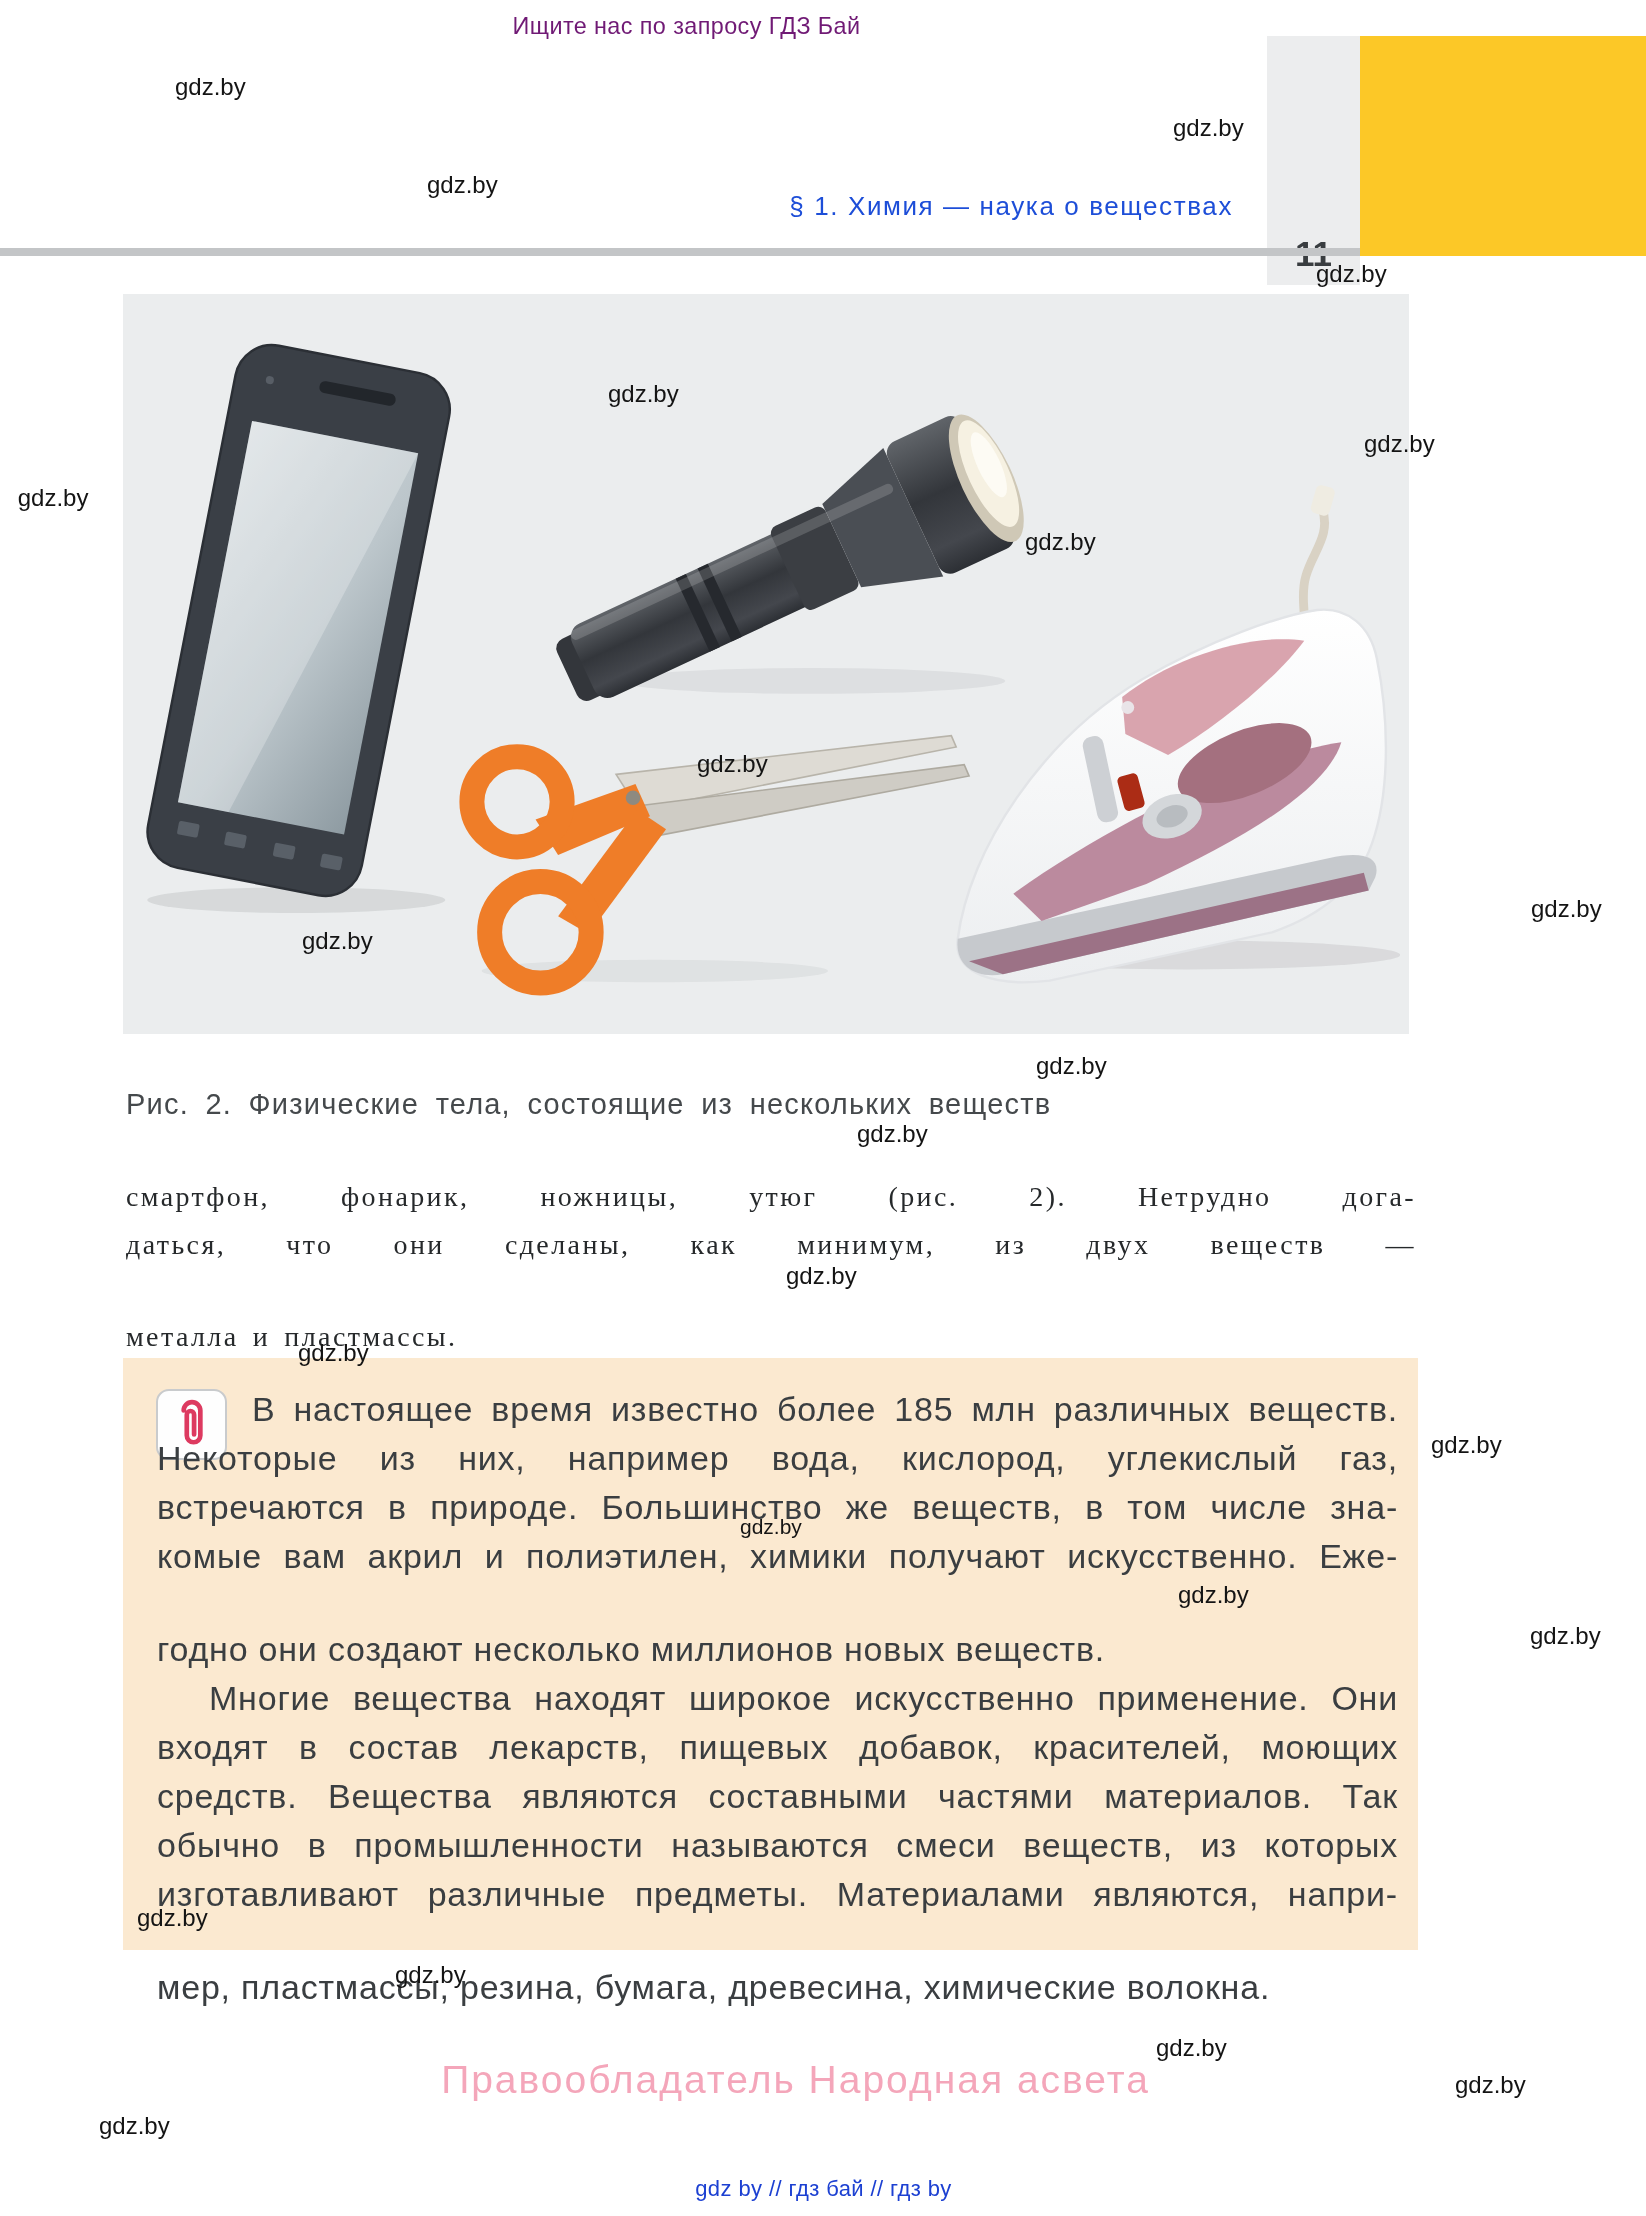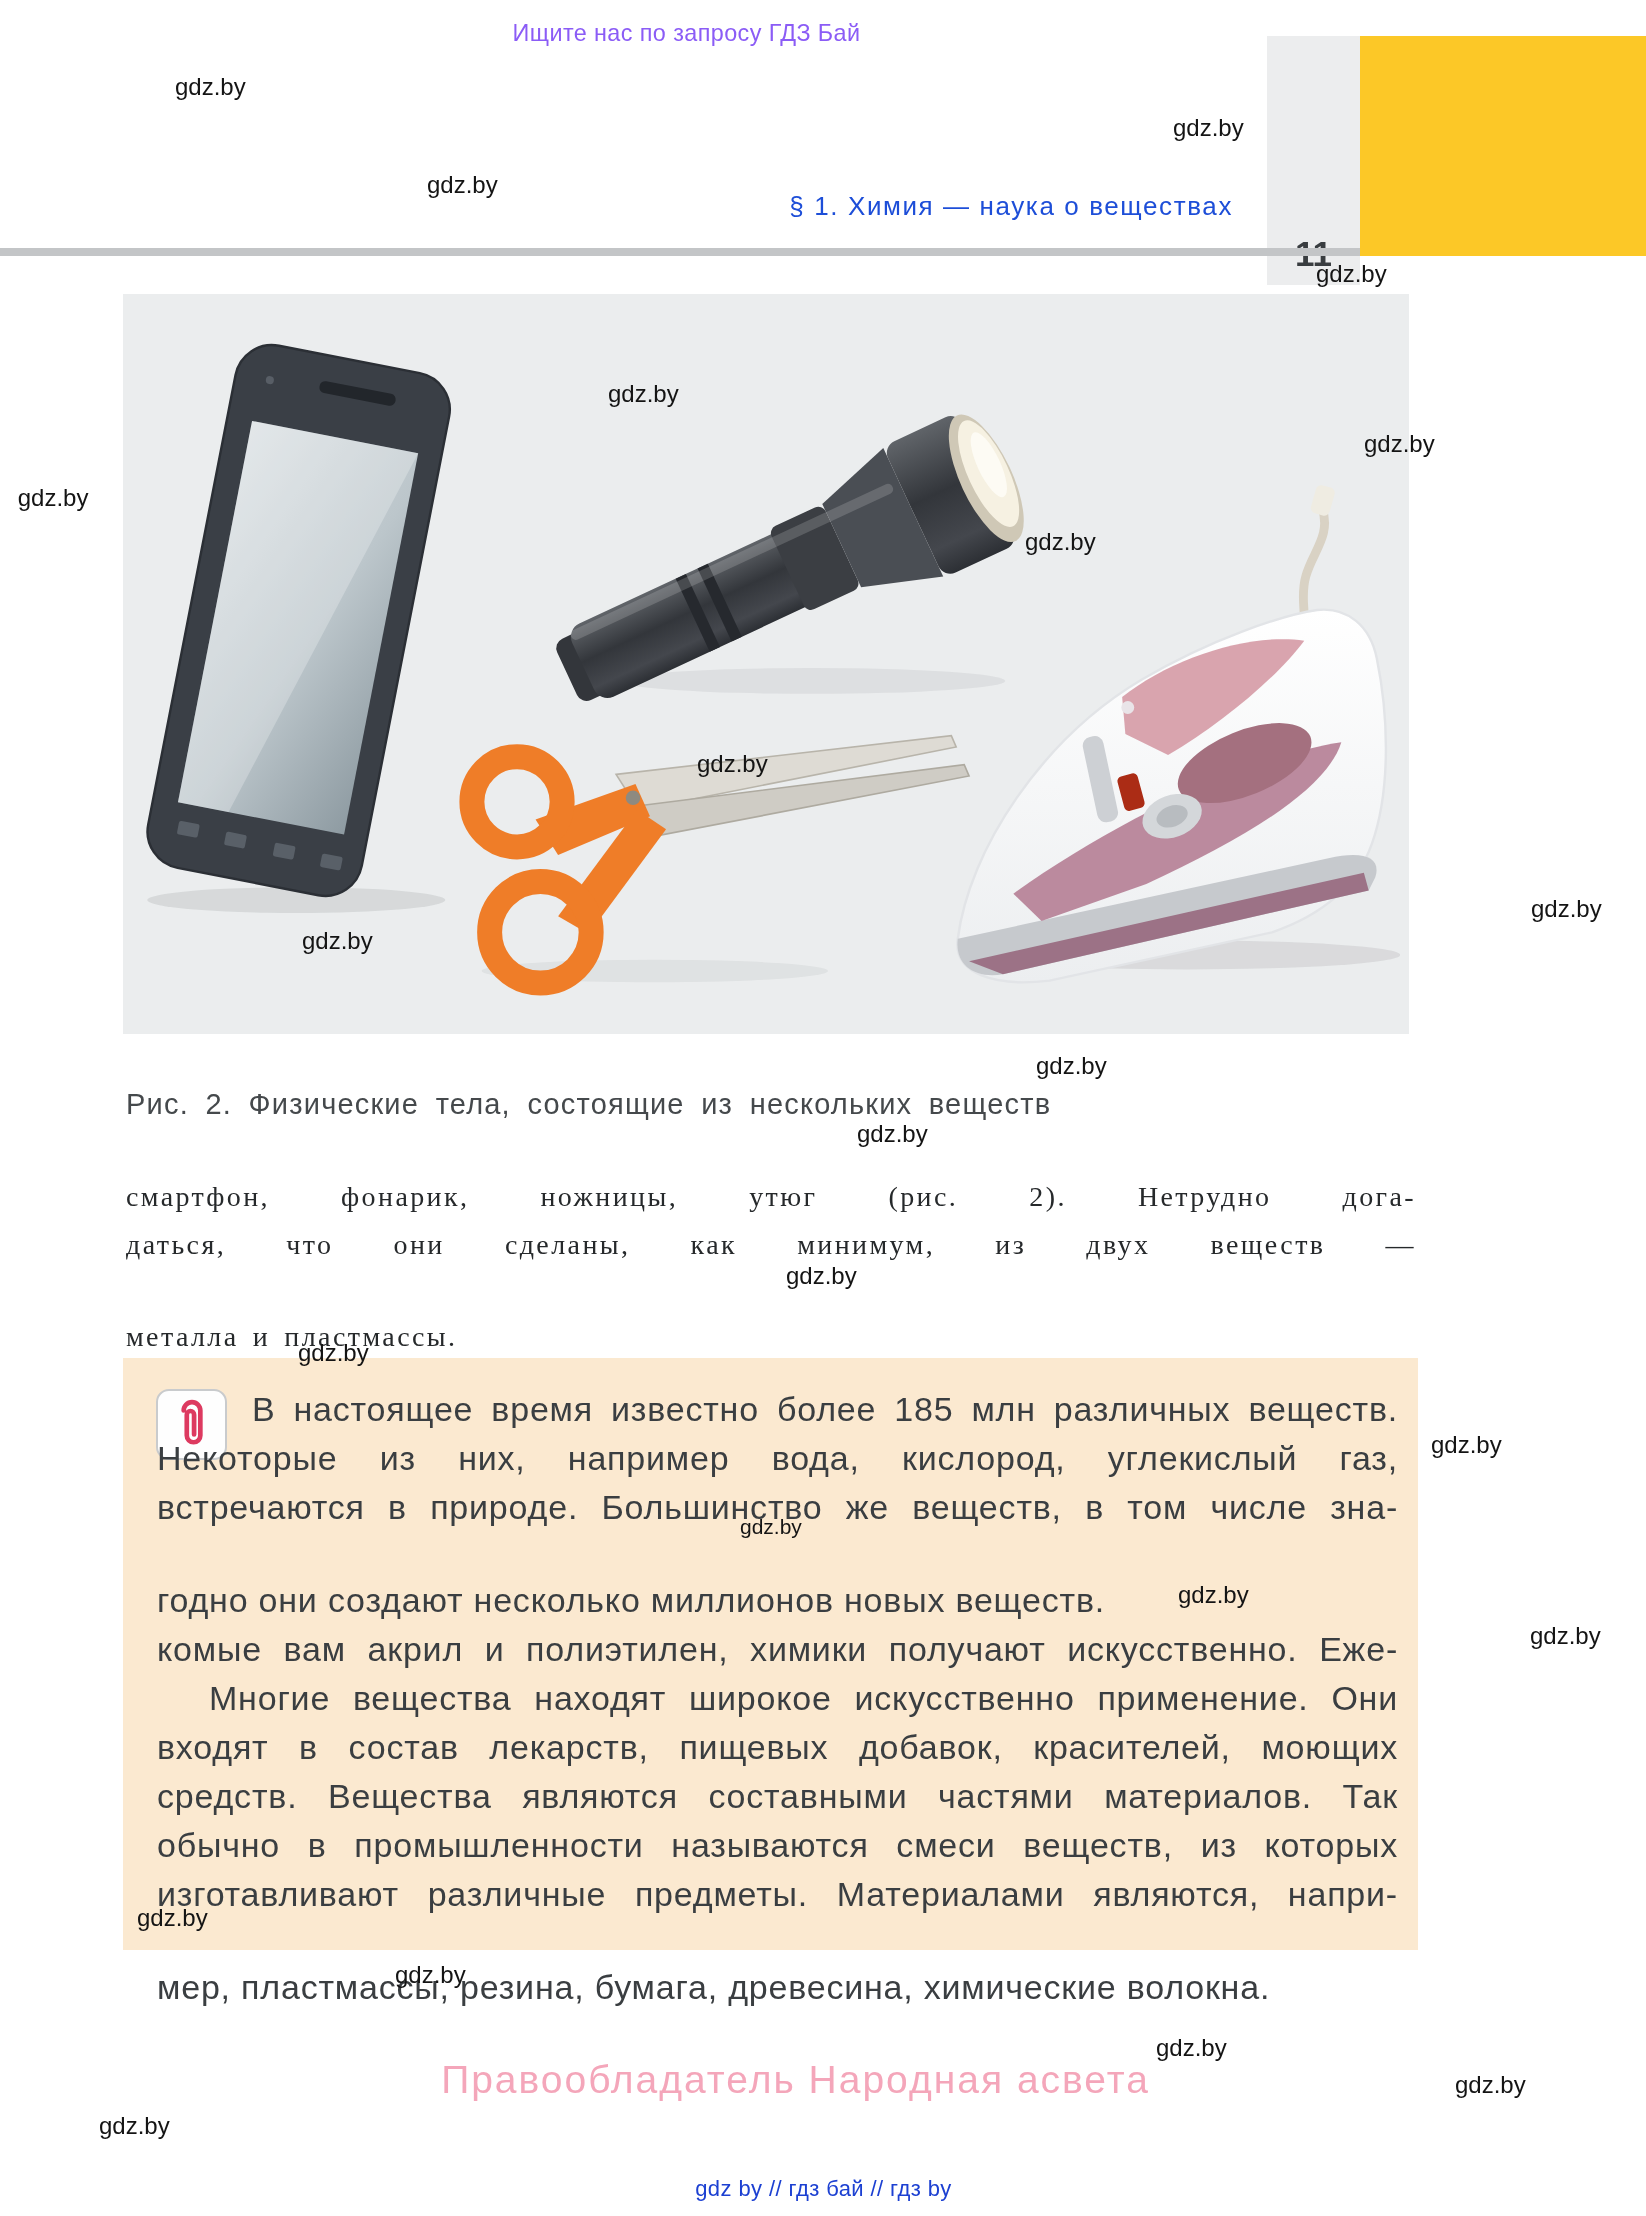--- a/index.html
+++ b/index.html
@@ -4,22 +4,22 @@
 <style>
   html,body { margin:0; padding:0; }
   body {
     width:1647px; height:2216px; position:relative; background:#ffffff;
     font-family:"Liberation Sans", sans-serif; overflow:hidden;
   }
   .abs { position:absolute; }
 
   
   .green-line {
-    position:absolute; top:20px; left:0; width:1373px; text-align:center;
-    font-size:23.4px; color:#8b5cf6; letter-spacing:0.4px;
+    position:absolute; top:13px; left:0; width:1373px; text-align:center;
+    font-size:23.4px; color:#701a75; letter-spacing:0.4px;
   }
 
   
   .header-title {
     position:absolute; top:191px; left:387px; width:846px; text-align:right;
     font-size:26px; color:#1d4ed8; letter-spacing:1.6px; white-space:nowrap;
   }
   .pagenum-box {
     position:absolute; left:1267px; top:36px; width:93px; height:249px;
     background:#ecedee; box-sizing:border-box;
@@ -191,22 +191,22 @@
     <span>
       <svg width="42" height="50" viewBox="0 0 40 48">
         <path d="M12,12 a8,8 0 0 1 16,0 v24 a6.5,6.5 0 0 1 -13,0 v-20 a3.5,3.5 0 0 1 7,0 v19" fill="none" stroke="#dd3a60" stroke-width="4.5" stroke-linecap="round"></path>
       </svg>
     </span>
   </div>
   <div class="notetext">
     <div class="line jl first-line">В настоящее время известно более 185 млн различных веществ.</div>
     <div class="line jl">Некоторые из них, например вода, кислород, углекислый газ,</div>
     <div class="line jl">встречаются в природе. Большинство же веществ, в том числе зна-</div>
+    <div class="line jl">комые вам акрил и полиэтилен, химики получают искусственно. Еже-</div>
     <div class="line ll">годно они создают несколько миллионов новых веществ.</div>
-    <div class="line jl">комые вам акрил и полиэтилен, химики получают искусственно. Еже-</div>
     <div class="line jl indent">Многие вещества находят широкое искусственно применение. Они</div>
     <div class="line jl">входят в состав лекарств, пищевых добавок, красителей, моющих</div>
     <div class="line jl">средств. Вещества являются составными частями материалов. Так</div>
     <div class="line jl">обычно в промышленности называются смеси веществ, из которых</div>
     <div class="line jl">изготавливают различные предметы. Материалами являются, напри-</div>
     <div class="line ll">мер, пластмассы, резина, бумага, древесина, химические волокна.</div>
   </div>
 
   <div class="footer-copy">Правообладатель Народная асвета</div>
   <div class="footer-links">gdz by  //  гдз бай  //  гдз by</div>

